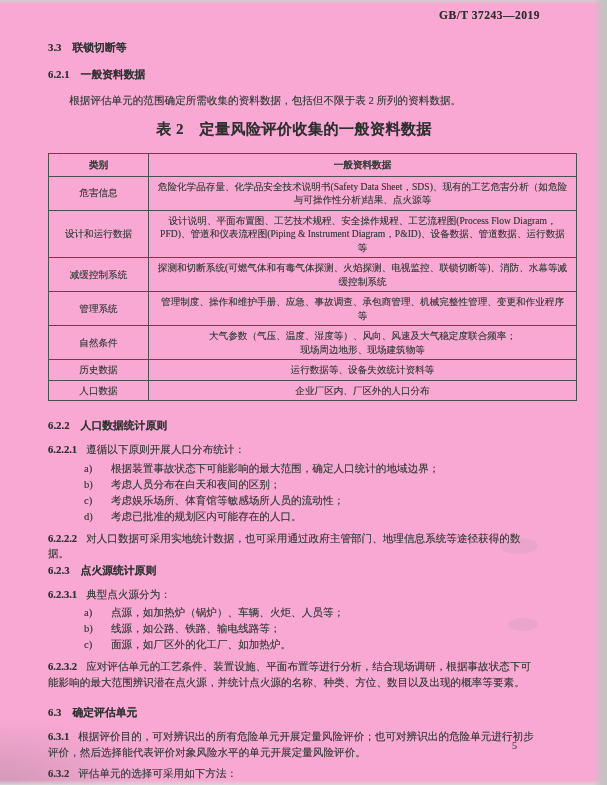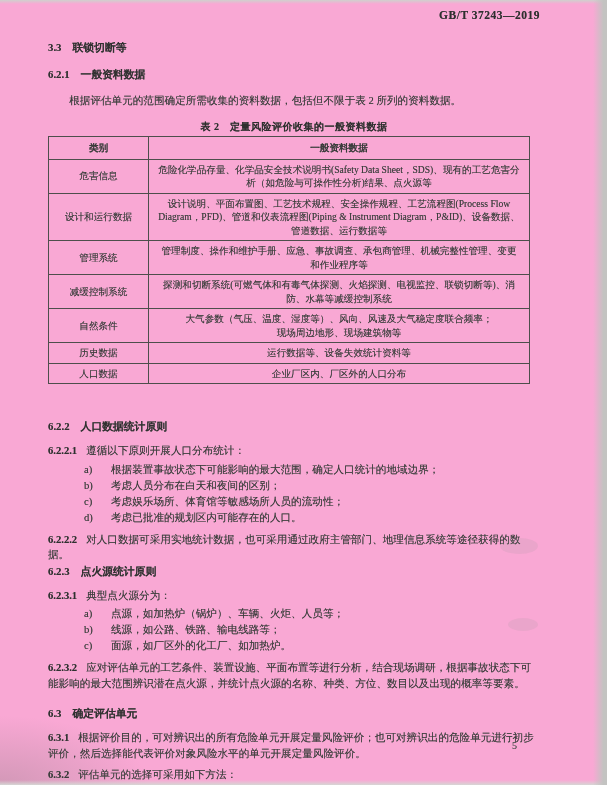--- a/index.html
+++ b/index.html
@@ -23,34 +23,34 @@
   .corner-shadow{position:absolute;bottom:0;left:0;width:150px;height:70px;
     background:radial-gradient(ellipse at 0% 100%,rgba(110,110,108,0.28),rgba(110,110,108,0) 70%);}
   .scan-artifact{position:absolute;border-radius:50%;background:rgba(150,150,148,0.14);}
   .content{position:absolute;left:48px;top:0;width:492px;}
   .doc-header{margin-top:9px;text-align:right;font-weight:bold;
     font-size:11.5px;letter-spacing:0.5px;color:#2f2f2f;}
   .heading{font-weight:bold;font-size:10.8px;color:#303030;}
   .heading .num{margin-right:11px;}
   .h-62{margin-top:20px;}
   .h-621{margin-top:13px;}
-  .h-622{margin-top:36px;}
+  .h-622{margin-top:18px;}
   .h-623{margin-top:2px;}
   .h-63{margin-top:16px;}
   .para{font-size:10.6px;line-height:15px;margin:11px 0 0 0;text-indent:2em;}
   .clause{font-size:10.6px;line-height:15.5px;margin:9px 0 0 0;}
   .clause .cnum{font-weight:bold;margin-right:9px;color:#303030;}
   .clause.tight{margin-top:6px;}
   .list{margin-top:3px;}
   .li{display:flex;font-size:10.6px;line-height:16px;padding-left:36px;}
   .li .marker{width:27px;flex:none;}
   .li .litext{flex:1;}
   .tbl-caption{margin-top:12px;text-align:center;font-weight:bold;
-    font-size:10px;letter-spacing:0.5px;color:#2f2f2f;}
-  table.data-table{margin-top:2px;border-collapse:collapse;width:482px;
+    font-size:15px;letter-spacing:0.5px;color:#2f2f2f;}
+  table.data-table{margin-top:14px;border-collapse:collapse;width:529px;
     font-size:9.6px;color:#3c3c3c;}
   table.data-table th,table.data-table td{
     border:1px solid #4e4e4c;padding:3px 8px;line-height:13.5px;
     vertical-align:middle;}
   table.data-table th{font-weight:bold;text-align:center;padding:4px 8px;}
   td.cat-cell{text-align:center;width:83px;}
   td.data-cell{text-align:center;white-space:pre-line;}
   .page-number{position:absolute;left:512px;top:740px;font-size:10px;color:#555;}
 </style>
 </head>
@@ -85,26 +85,26 @@
       <tbody>
         <tr>
           <td class="cat-cell">危害信息</td>
           <td class="data-cell">危险化学品存量、化学品安全技术说明书(Safety Data Sheet，SDS)、现有的工艺危害分析（如危险与可操作性分析)结果、点火源等</td>
         </tr>
         <tr>
           <td class="cat-cell">设计和运行数据</td>
           <td class="data-cell">设计说明、平面布置图、工艺技术规程、安全操作规程、工艺流程图(Process Flow Diagram，PFD)、管道和仪表流程图(Piping &amp; Instrument Diagram，P&amp;ID)、设备数据、管道数据、运行数据等</td>
         </tr>
         <tr>
+          <td class="cat-cell">减缓控制系统</td>
+          <td class="data-cell">探测和切断系统(可燃气体和有毒气体探测、火焰探测、电视监控、联锁切断等)、消防、水幕等减缓控制系统</td>
+        </tr>
+        <tr>
           <td class="cat-cell">管理系统</td>
           <td class="data-cell">管理制度、操作和维护手册、应急、事故调查、承包商管理、机械完整性管理、变更和作业程序等</td>
-        </tr>
-        <tr>
-          <td class="cat-cell">减缓控制系统</td>
-          <td class="data-cell">探测和切断系统(可燃气体和有毒气体探测、火焰探测、电视监控、联锁切断等)、消防、水幕等减缓控制系统</td>
         </tr>
         <tr>
           <td class="cat-cell">自然条件</td>
           <td class="data-cell">大气参数（气压、温度、湿度等）、风向、风速及大气稳定度联合频率；
 现场周边地形、现场建筑物等</td>
         </tr>
         <tr>
           <td class="cat-cell">历史数据</td>
           <td class="data-cell">运行数据等、设备失效统计资料等</td>
         </tr>

